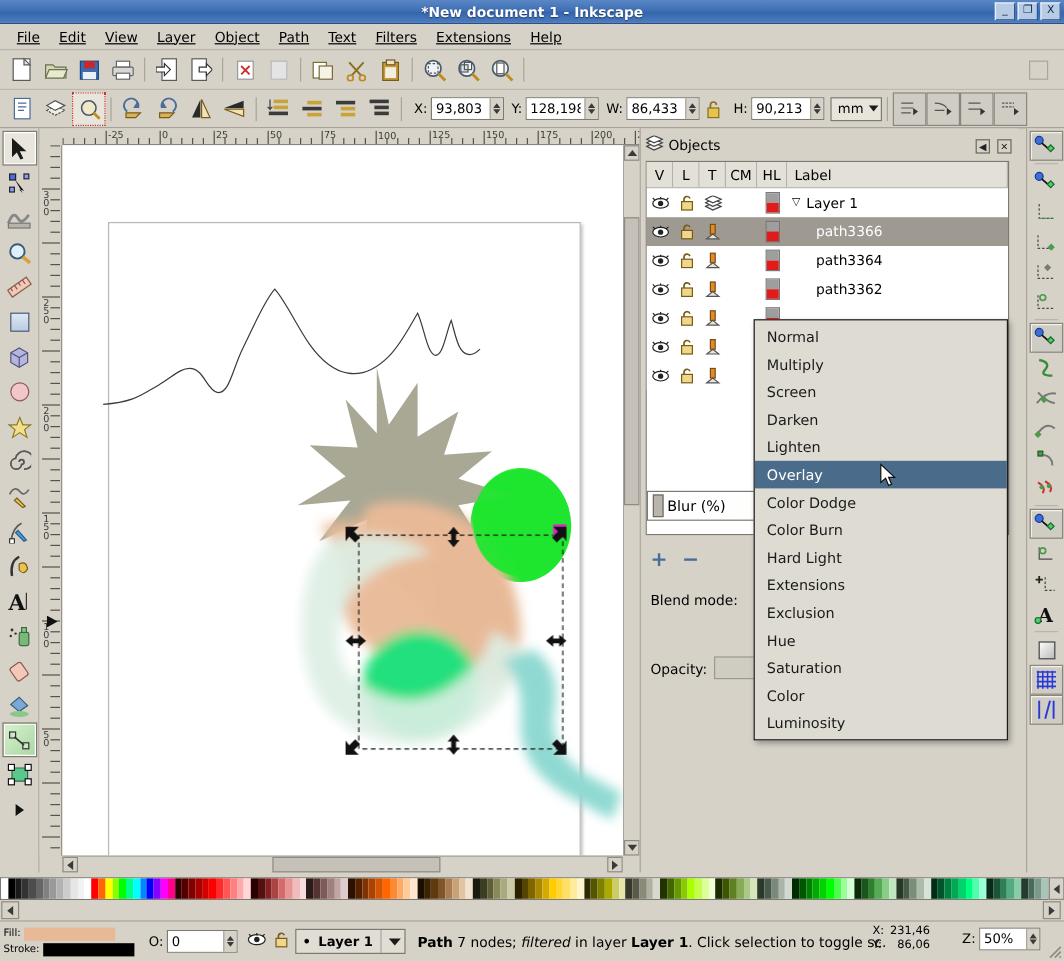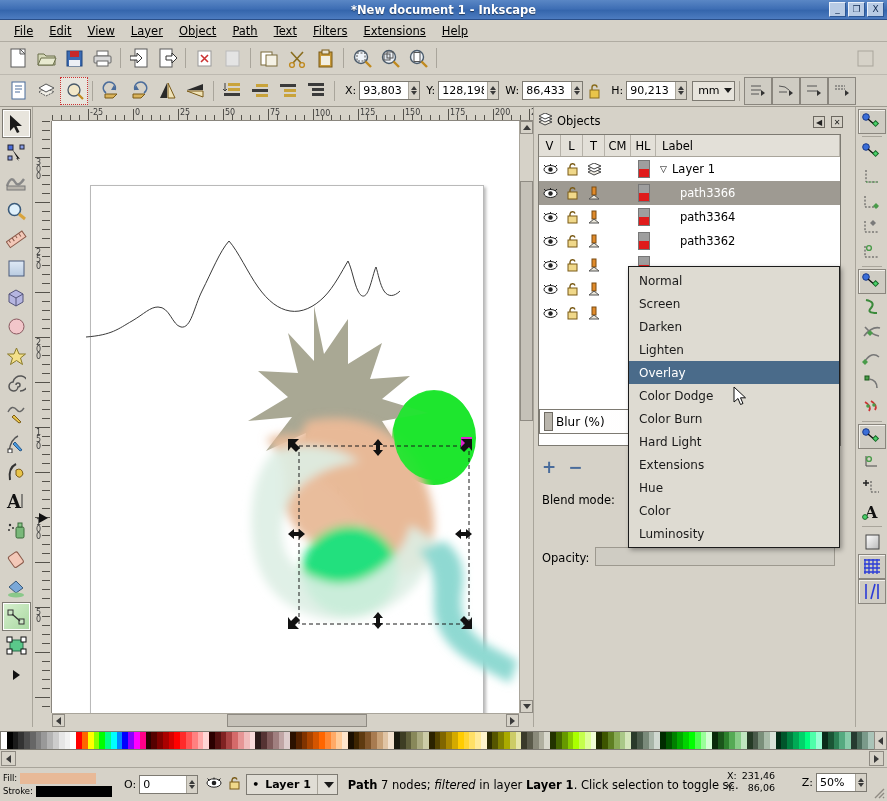--- a/index.html
+++ b/index.html
@@ -1133,29 +1133,32 @@
     <div class="opacityfield"></div>
   </div>
 
   <div class="blendcombo">
     <span class="combo-handle"></span>
     <span>Blur (%)</span>
   </div>
 
   <div class="dropdown">
     <div class="dd-item">Normal</div>
+    <div class="dd-item">Multiply</div>
     <div class="dd-item">Screen</div>
     <div class="dd-item">Darken</div>
     <div class="dd-item">Lighten</div>
     <div class="dd-item hl">Overlay</div>
     <div class="dd-item">Color Dodge</div>
     <div class="dd-item">Color Burn</div>
     <div class="dd-item">Hard Light</div>
     <div class="dd-item">Extensions</div>
+    <div class="dd-item">Exclusion</div>
     <div class="dd-item">Hue</div>
+    <div class="dd-item">Saturation</div>
     <div class="dd-item">Color</div>
     <div class="dd-item">Luminosity</div>
   </div>
 
   <svg class="cursor-arrow" width="16" height="22">
     <path d="M1 1 L1 16 L5 12.5 L7.5 18.5 L10 17.5 L7.5 11.8 L12.5 11.8 Z" fill="#ffffff" stroke="#111" stroke-width="1"></path>
   </svg>
 
   <div class="snapbar">
     <div class="snapbtn on">

